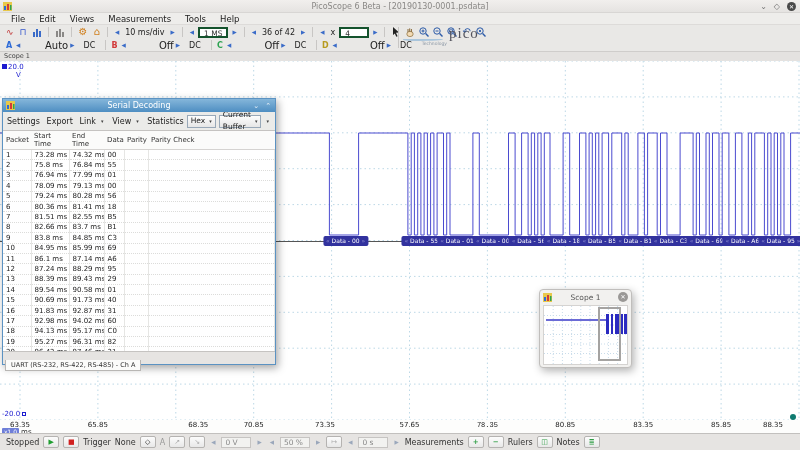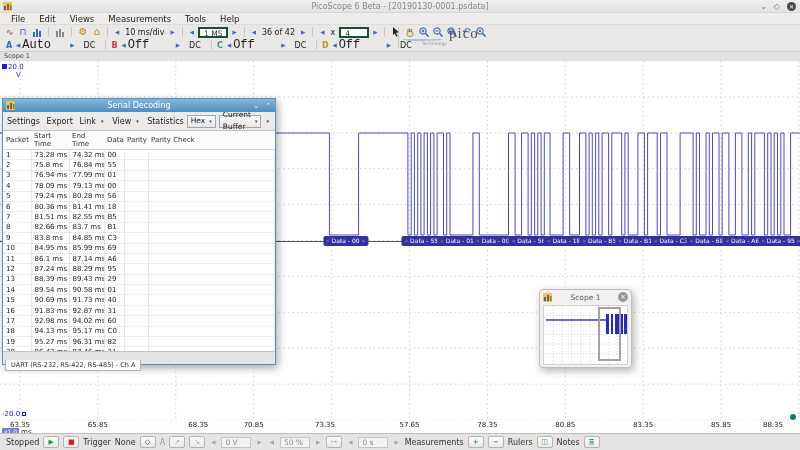--- a/index.html
+++ b/index.html
@@ -49,21 +49,21 @@
   .brand .bsep { position:absolute; left:-5px; top:1px; width:1px; height:21px; background:#c8c6c4; }
   .brand .bname { font-family:"Liberation Serif", serif; font-size:15px; color:#54545e;
                   letter-spacing:1px; line-height:14px;margin-left:46px; }
   .brand .swoosh { width:40px; height:3px; border-bottom:2px solid #a9c5dc;
                    border-radius:0 0 60% 40%; margin-top:-2px; }
   .brand .btag { font-size:4.5px; color:#8a96a4; text-align:right; width:44px; }
 
   
   .chan { display:flex; align-items:center; }
   .chan .cid { font-size:8px; font-weight:bold; width:10px; text-align:center; }
-  .chan .cval { font-size:12px; color:#222; width:46px; text-align:left;font-family:Liberation Mono, monospace; }
+  .chan .cval { font-size:10px; color:#222; width:46px; text-align:right; }
   .chan .cdc { font-size:8px; color:#222; width:26px; text-align:center; }
 
   
   .viewtab { position:absolute; top:52px; left:0; right:0; height:9px; background:#e4e2e0;
              font-size:6.5px; color:#444; padding-left:4px; line-height:9px; }
   .plot { position:absolute; top:61px; left:0; width:800px; height:359px; background:#fff; }
   .plot svg { position:absolute; left:0; top:0; }
   .ylab { position:absolute; font-size:7px; color:#1b1bd0; z-index:2; }
   .ylab .sq { display:inline-block; width:5px; height:5px; background:#1b1bd0; margin-right:1px; }
   .ylab .osq { display:inline-block; width:4px; height:4px; border:1px solid #1b1bd0; margin-left:2px; }
@@ -336,21 +336,21 @@
     <div class="xscale">
       <span class="badge">x1.0</span>
       <span class="xunit">ms</span>
     </div>
   <span class="xtick" style="left: 20px;">63.35</span>
       <span class="xtick" style="left: 97.9px;">65.85</span>
       <span class="xtick" style="left: 175.8px; padding-left: 45px;">68.35</span>
       <span class="xtick" style="left: 253.7px;">70.85</span>
       <span class="xtick" style="left: 325px;">73.35</span>
       <span class="xtick" style="left: 409.5px;">57.65</span>
-      <span class="xtick" style="left: 487.4px;">78.35</span>
+      <span class="xtick" style="left: 487.4px; font-family: Liberation Mono, monospace;">78.35</span>
       <span class="xtick" style="left: 565.3px;">80.85</span>
       <span class="xtick" style="left: 643.2px;">83.35</span>
       <span class="xtick" style="left: 721.1px;">85.85</span>
       <span class="xtick" style="left: auto; right: 17px; transform: none;">88.35</span>
     </div>
 
   <div class="statusbar">
     <span class="slabel">Stopped</span>
     <span class="sbtn play">▶</span>
     <span class="sbtn stop">■</span>

